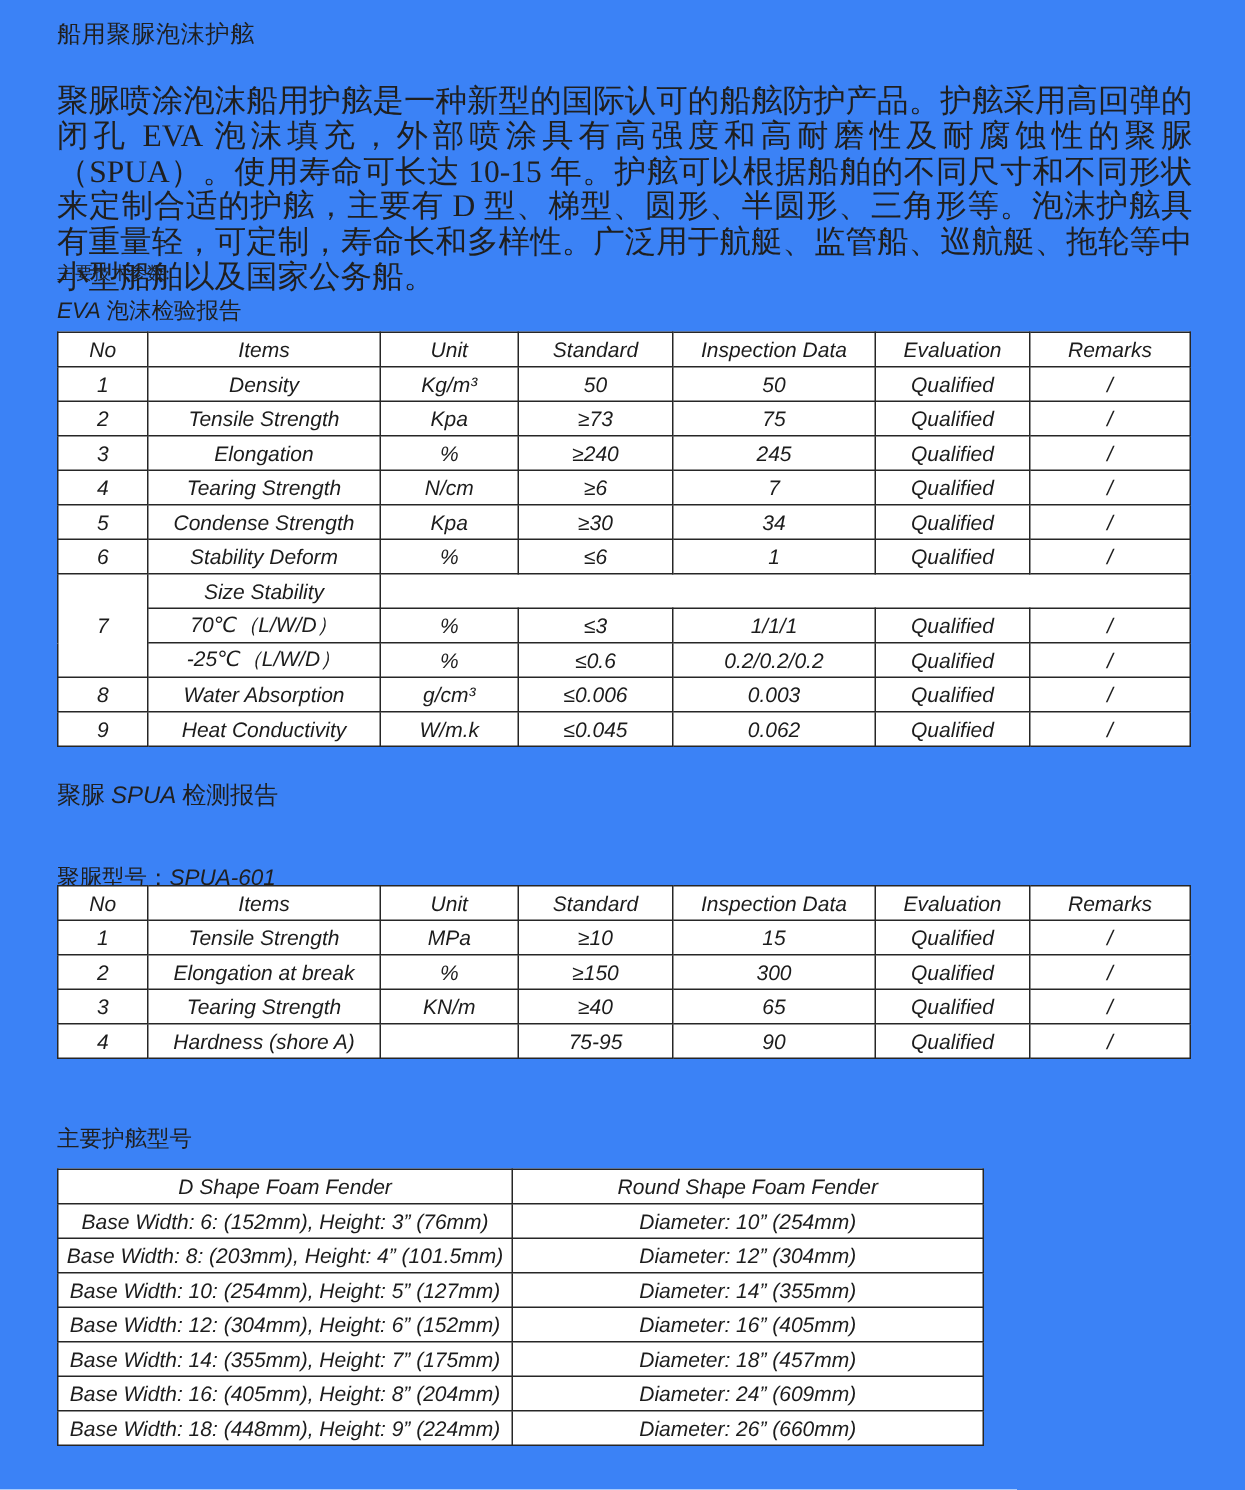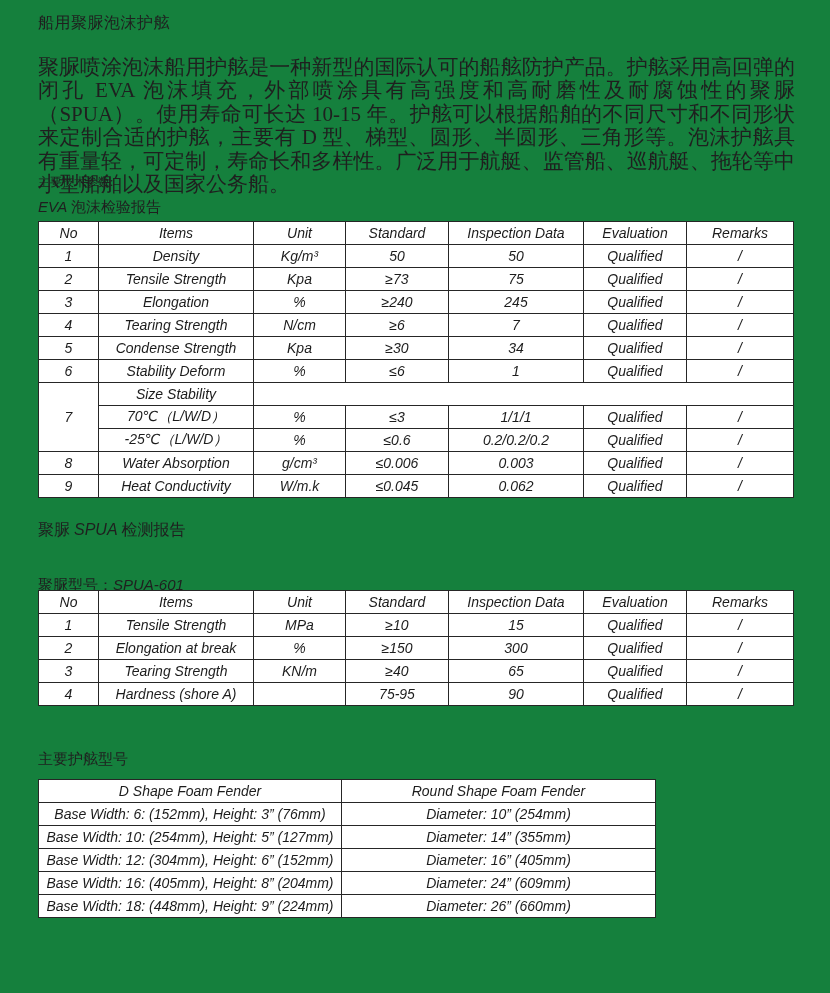--- a/index.html
+++ b/index.html
@@ -1,17 +1,17 @@
 <!DOCTYPE html>
 <html><head>
 <meta charset="utf-8">
 <style>
   html,body{margin:0;padding:0;background:#ffffff;}
   #page{
-    position:relative;width:830px;height:993px;background:#15803d;
+    position:relative;width:830px;height:993px;background:#3b82f6;
     color:#1f1f1f;font-family:"Liberation Serif","DejaVu Serif",serif;
     overflow:hidden;
   }
   .abs{position:absolute;left:38px;}
   #doc-title{top:13px;font-size:16px;letter-spacing:0.5px;}
   #intro{top:56px;width:757px;font-size:21px;line-height:23.4px;text-align:justify;}
   #params-heading{top:174px;font-size:12px;}
   #eva-heading{top:198px;font-size:15px;}
   #spua-heading{top:520px;font-size:16px;}
   #spua-model{top:576px;font-size:15px;}
@@ -233,28 +233,36 @@
     <tbody>
       <tr>
         <td>D Shape Foam Fender</td>
         <td>Round Shape Foam Fender</td>
       </tr>
       <tr>
         <td>Base Width: 6: (152mm), Height: 3” (76mm)</td>
         <td>Diameter: 10” (254mm)</td>
       </tr>
       <tr>
+        <td>Base Width: 8: (203mm), Height: 4” (101.5mm)</td>
+        <td>Diameter: 12” (304mm)</td>
+      </tr>
+      <tr>
         <td>Base Width: 10: (254mm), Height: 5” (127mm)</td>
         <td>Diameter: 14” (355mm)</td>
       </tr>
       <tr>
         <td>Base Width: 12: (304mm), Height: 6” (152mm)</td>
         <td>Diameter: 16” (405mm)</td>
       </tr>
       <tr>
+        <td>Base Width: 14: (355mm), Height: 7” (175mm)</td>
+        <td>Diameter: 18” (457mm)</td>
+      </tr>
+      <tr>
         <td>Base Width: 16: (405mm), Height: 8” (204mm)</td>
         <td>Diameter: 24” (609mm)</td>
       </tr>
       <tr>
         <td>Base Width: 18: (448mm), Height: 9” (224mm)</td>
         <td>Diameter: 26” (660mm)</td>
       </tr>
     </tbody>
   </table>
 

